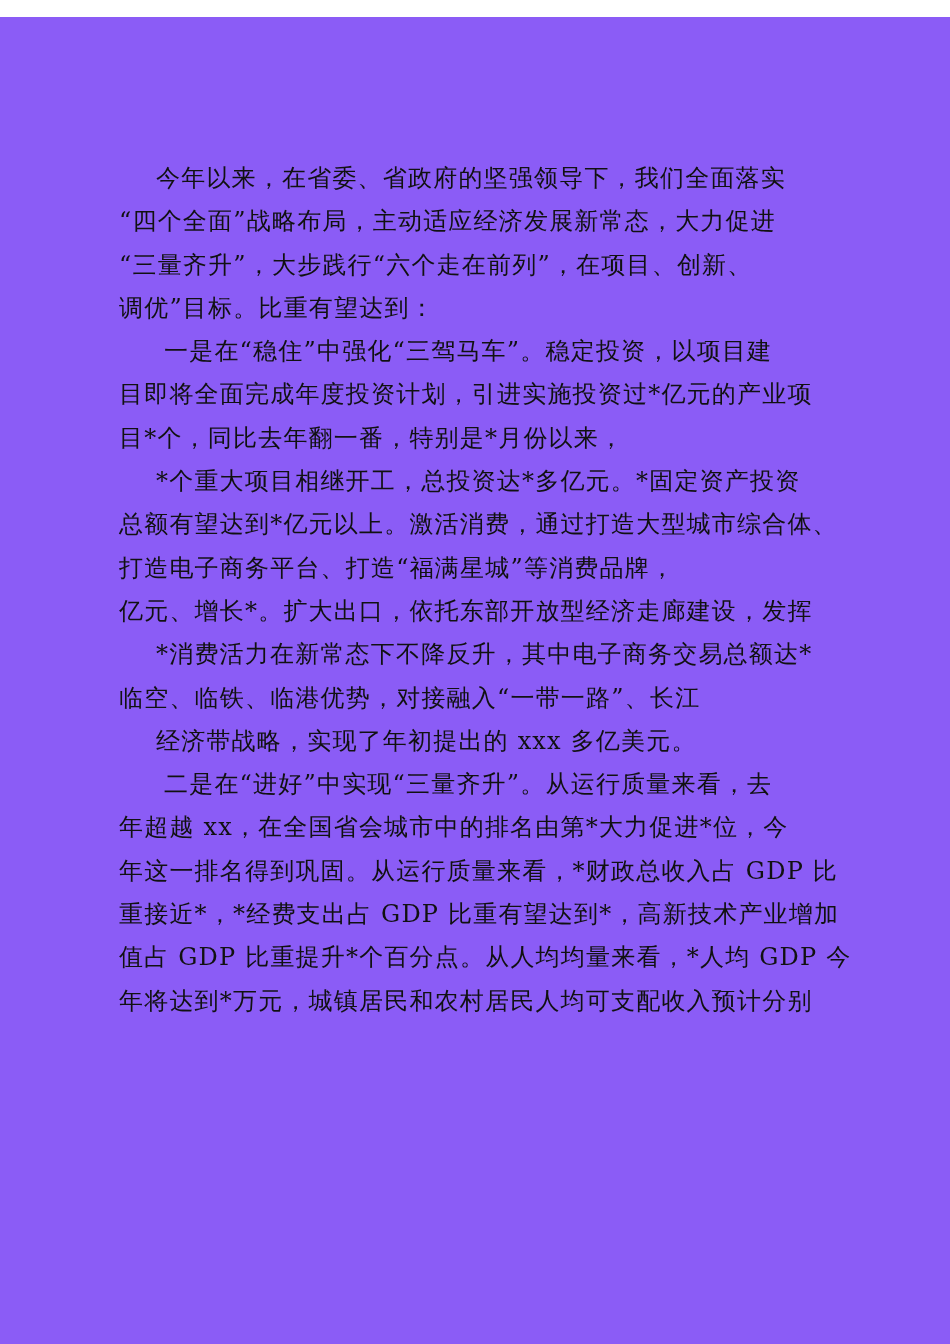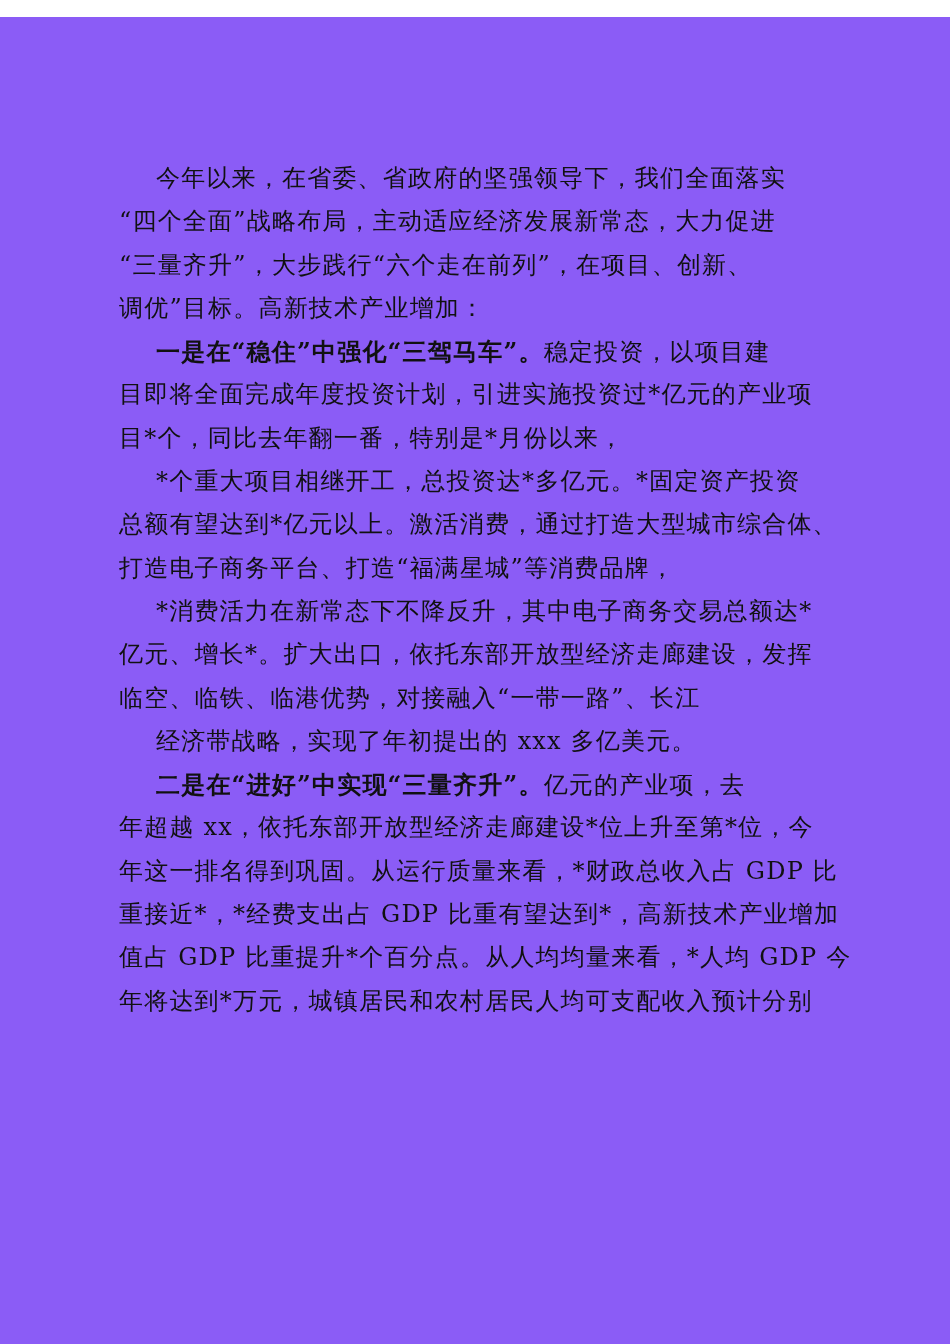--- a/index.html
+++ b/index.html
@@ -9,60 +9,60 @@
   }
   .text {
     position: absolute; left: 119px; top: 140px; width: 730px;
     font-family: "DejaVu Serif", "Liberation Serif", serif;
     font-size: 24px; color: #111; letter-spacing: 1.2px;
   }
   .line {
     height: 43.3px; line-height: 43.3px; white-space: nowrap;
   }
   .indent { padding-left: 37px; }
-  .bold { font-weight: bold; }
+  .bold { font-weight: normal; margin-left: 8px; }
 </style>
 </head>
 <body>
 
 <div class="page">
   <div class="text">
 
     <div>
       <div class="line indent">今年以来，在省委、省政府的坚强领导下，我们全面落实</div>
       <div class="line">“四个全面”战略布局，主动适应经济发展新常态，大力促进</div>
       <div class="line">“三量齐升”，大步践行“六个走在前列”，在项目、创新、</div>
-      <div class="line">调优”目标。高新技术产业增加：</div>
+      <div class="line">调优”目标。比重有望达到：</div>
     </div>
 
     <div>
       <div class="line indent"><span class="bold">一是在“稳住”中强化“三驾马车”。</span><span>稳定投资，以项目建</span></div>
       <div class="line">目即将全面完成年度投资计划，引进实施投资过*亿元的产业项</div>
       <div class="line">目*个，同比去年翻一番，特别是*月份以来，</div>
     </div>
 
     <div>
       <div class="line indent">*个重大项目相继开工，总投资达*多亿元。*固定资产投资</div>
       <div class="line">总额有望达到*亿元以上。激活消费，通过打造大型城市综合体、</div>
       <div class="line">打造电子商务平台、打造“福满星城”等消费品牌，</div>
     </div>
 
     <div>
+      <div class="line">亿元、增长*。扩大出口，依托东部开放型经济走廊建设，发挥</div>
       <div class="line indent">*消费活力在新常态下不降反升，其中电子商务交易总额达*</div>
-      <div class="line">亿元、增长*。扩大出口，依托东部开放型经济走廊建设，发挥</div>
       <div class="line">临空、临铁、临港优势，对接融入“一带一路”、长江</div>
     </div>
 
     <div>
       <div class="line indent">经济带战略，实现了年初提出的 xxx 多亿美元。</div>
     </div>
 
     <div>
-      <div class="line indent"><span class="bold">二是在“进好”中实现“三量齐升”。</span><span>亿元的产业项，去</span></div>
-      <div class="line">年超越 xx，依托东部开放型经济走廊建设*位上升至第*位，今</div>
+      <div class="line indent"><span class="bold">二是在“进好”中实现“三量齐升”。</span><span>从运行质量来看，去</span></div>
+      <div class="line">年超越 xx，在全国省会城市中的排名由第*大力促进*位，今</div>
       <div class="line">年这一排名得到巩固。从运行质量来看，*财政总收入占 GDP 比</div>
       <div class="line">重接近*，*经费支出占 GDP 比重有望达到*，高新技术产业增加</div>
       <div class="line">值占 GDP 比重提升*个百分点。从人均均量来看，*人均 GDP 今</div>
       <div class="line">年将达到*万元，城镇居民和农村居民人均可支配收入预计分别</div>
     </div>
 
   </div>
 </div>
 
 </body></html>

